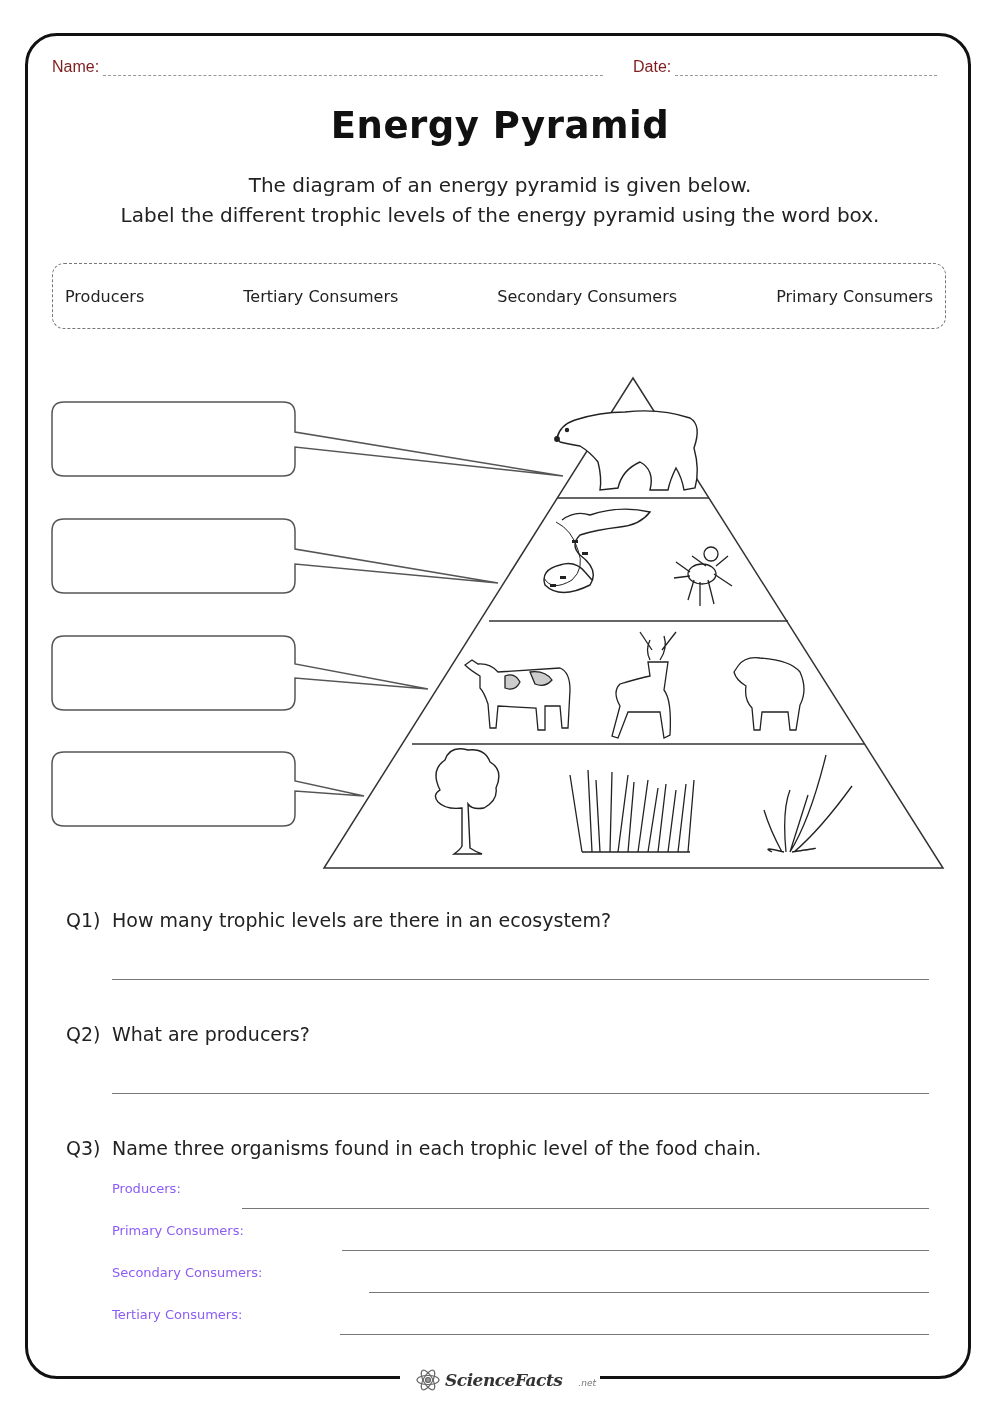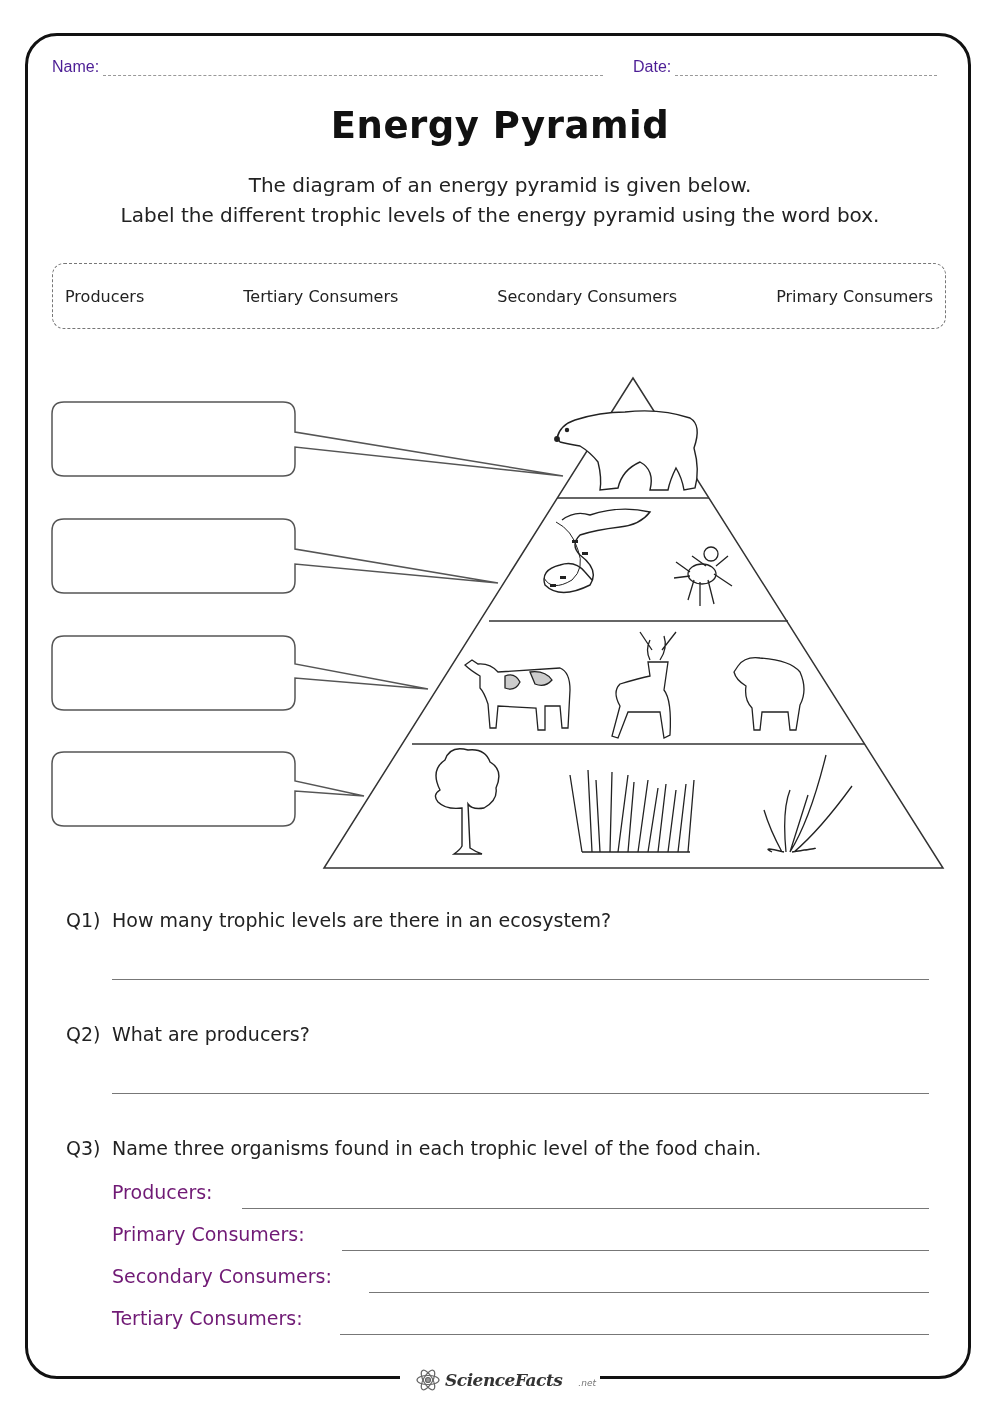--- a/index.html
+++ b/index.html
@@ -5,35 +5,35 @@
   html, body { margin: 0; padding: 0; background: #ffffff; }
   body { width: 1000px; height: 1414px; position: relative; overflow: hidden;
          font-family: "DejaVu Sans", sans-serif; color: #111; }
   .frame { position: absolute; left: 25px; top: 33px; width: 946px; height: 1346px;
            border: 3px solid #111; border-radius: 32px; box-sizing: border-box; }
   .footer-gap { position: absolute; left: 400px; top: 1370px; width: 200px; height: 24px; background: #fff; }
   .logo { position: absolute; left: 415px; top: 1365px; height: 30px; display: flex; align-items: center; gap: 4px; text-align: center; }
   .logo-text { font-family: "DejaVu Serif", serif; font-style: italic; font-weight: bold; font-size: 17px; color: #333; letter-spacing: -0.5px; }
   .logo-net { font-size: 9px; color: #777; font-style: italic; margin-left: 12px; margin-top: 6px; }
 
-  .hdr-row { position: absolute; top: 58px; font-family: "Liberation Sans", sans-serif; font-size: 16px; color: #4c1d95; display: flex; align-items: flex-end; }
+  .hdr-row { position: absolute; top: 58px; font-family: "Liberation Sans", sans-serif; font-size: 16px; color: #7f1d1d; display: flex; align-items: flex-end; }
   .dash-line { border-bottom: 1.5px dashed #999; height: 14px; margin-left: 4px; }
   .title { position: absolute; top: 104px; left: 0; width: 1000px; text-align: center;
            font-family: "DejaVu Sans", sans-serif; font-weight: bold; font-size: 37px; letter-spacing: 0.5px; }
   .instr { position: absolute; left: 0; width: 1000px; text-align: center; font-family: "DejaVu Sans", sans-serif; font-size: 20px; color: #222; }
 
   .wordbox { position: absolute; left: 52px; top: 263px; width: 894px; height: 66px; border: 1.5px dashed #777;
              border-radius: 12px; box-sizing: border-box; display: flex; align-items: center; justify-content: space-between; padding: 0 12px; }
   .word { font-family: "DejaVu Sans", sans-serif; font-size: 16px; color: #222; }
 
   .q { position: absolute; font-family: "DejaVu Sans", sans-serif; font-size: 19px; color: #222; }
   .q-num { position: absolute; left: 66px; }
   .q-text { position: absolute; left: 112px; white-space: nowrap; }
   .ans-line { position: absolute; border-bottom: 1.5px solid #777; height: 0; }
-  .sub-label { position: absolute; left: 112px; font-family: "DejaVu Sans", sans-serif; font-size: 19px; color: #701a75; white-space: nowrap; }
+  .sub-label { position: absolute; left: 112px; font-family: "DejaVu Sans", sans-serif; font-size: 13px; color: #8b5cf6; white-space: nowrap; }
   .diagram { position: absolute; left: 0; top: 0; }
 </style>
 </head>
 <body>
 
 <div class="frame"></div>
 
 <div class="hdr-row" style="left:52px;">
   <span>Name:</span>
   <span class="dash-line" style="width:500px;"></span>

